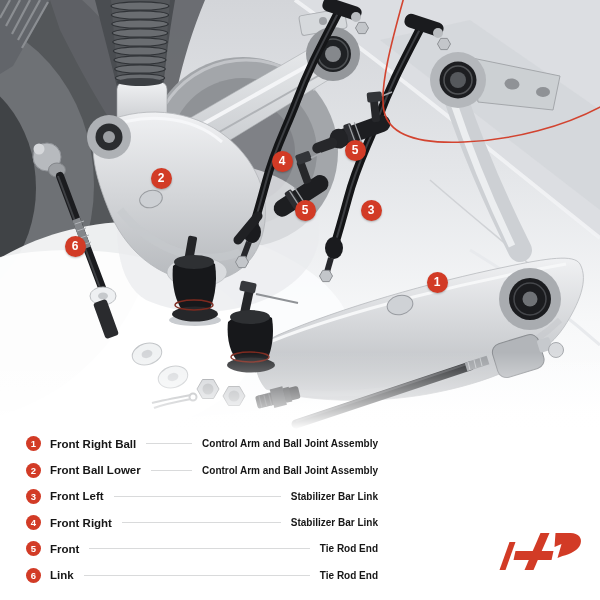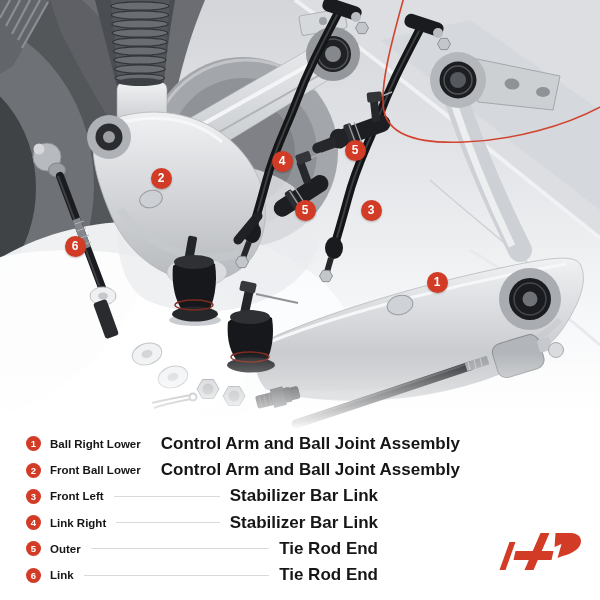--- a/index.html
+++ b/index.html
@@ -12,21 +12,21 @@
           background:var(--accent,#d23b26);color:#fff;font-weight:bold;font-size:12px;
           line-height:21px;text-align:center;box-shadow:0 1px 2px rgba(0,0,0,.25);}
   
   .legend{position:absolute;left:26px;top:436px;width:352px;}
   .lrow{display:flex;align-items:center;height:15.5px;margin-bottom:10.8px;}
   .lbadge{flex:0 0 15px;width:15px;height:15px;border-radius:50%;
           background:var(--accent,#d23b26);color:#fff;font-size:9.5px;font-weight:bold;
           line-height:15px;text-align:center;}
   .llabel{margin-left:9px;font-size:11.5px;font-weight:bold;color:#161616;white-space:nowrap;}
   .lline{flex:1;border-top:1px solid #d9dadb;margin:0 10px;height:0;}
-  .lname{font-size:17px;font-weight:bold;color:#161616;white-space:nowrap;text-align:left;}
+  .lname{font-size:10px;font-weight:bold;color:#161616;white-space:nowrap;text-align:left;}
   .logo{position:absolute;left:496px;top:530px;width:96px;height:46px;color:var(--accent,#d23b26);}
 </style>
 </head>
 <body>
 
 <div class="stage">
 
   <div class="photo">
     <svg width="600" height="430" viewBox="0 0 600 430" xmlns="http://www.w3.org/2000/svg">
       <defs>
@@ -239,45 +239,45 @@
         <div class="pbadge" style="left: 271.5px; top: 150.5px;">4</div>
         <div class="pbadge" style="left: 344.5px; top: 139.5px;">5</div>
         <div class="pbadge" style="left: 294.5px; top: 199.5px;">5</div>
         <div class="pbadge" style="left: 64.5px; top: 235.5px;">6</div>
       </div>
   </div>
 
   <div class="legend">
     <div class="lrow">
       <span class="lbadge">1</span>
-      <span class="llabel">Ball Right Lower</span>
+      <span class="llabel">Front Right Ball</span>
       <span class="lline"></span>
       <span class="lname">Control Arm and Ball Joint Assembly</span>
     </div>
     <div class="lrow">
       <span class="lbadge">2</span>
       <span class="llabel">Front Ball Lower</span>
       <span class="lline"></span>
       <span class="lname">Control Arm and Ball Joint Assembly</span>
     </div>
     <div class="lrow">
       <span class="lbadge">3</span>
       <span class="llabel">Front Left</span>
       <span class="lline"></span>
       <span class="lname">Stabilizer Bar Link</span>
     </div>
     <div class="lrow">
       <span class="lbadge">4</span>
-      <span class="llabel">Link Right</span>
+      <span class="llabel">Front Right</span>
       <span class="lline"></span>
       <span class="lname">Stabilizer Bar Link</span>
     </div>
     <div class="lrow">
       <span class="lbadge">5</span>
-      <span class="llabel">Outer</span>
+      <span class="llabel">Front</span>
       <span class="lline"></span>
       <span class="lname">Tie Rod End</span>
     </div>
     <div class="lrow">
       <span class="lbadge">6</span>
       <span class="llabel">Link</span>
       <span class="lline"></span>
       <span class="lname">Tie Rod End</span>
     </div>
   </div>

